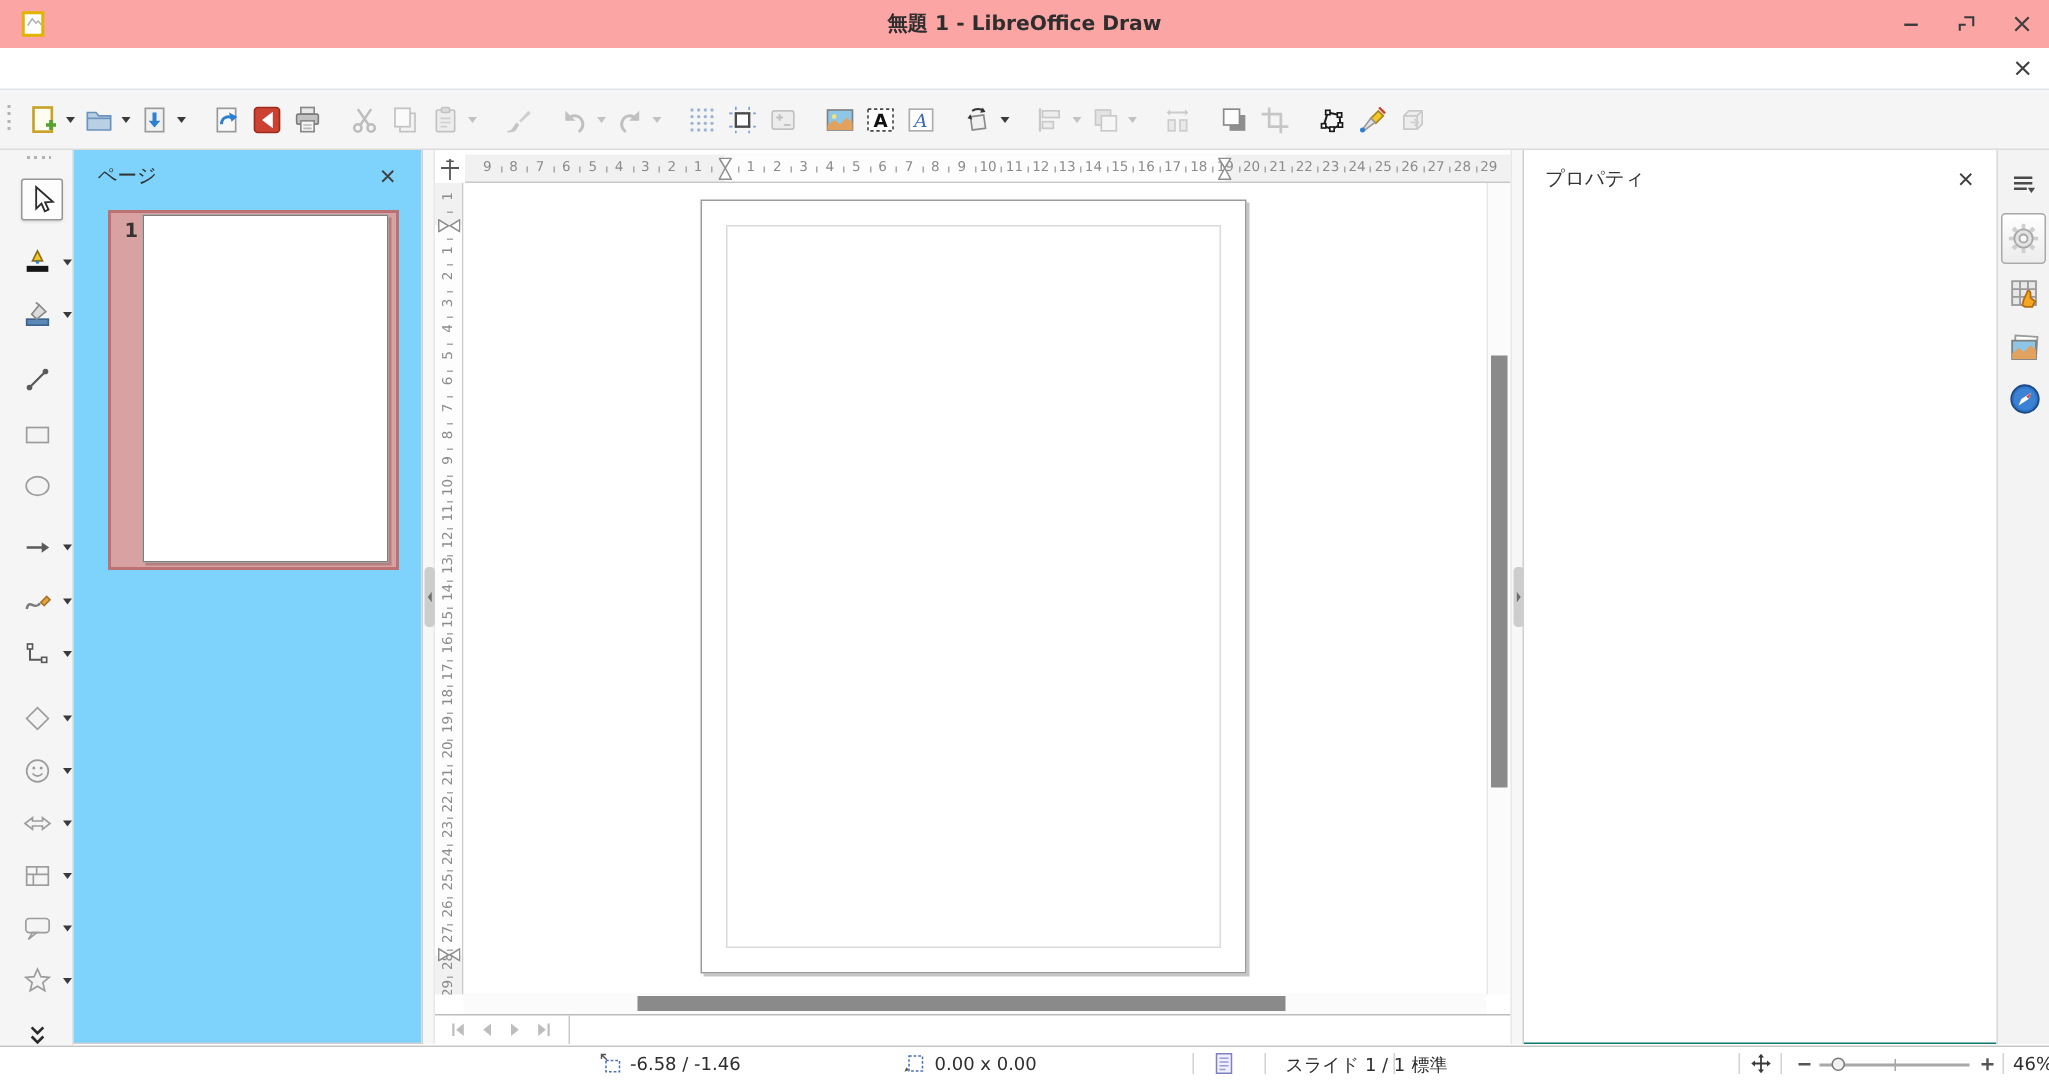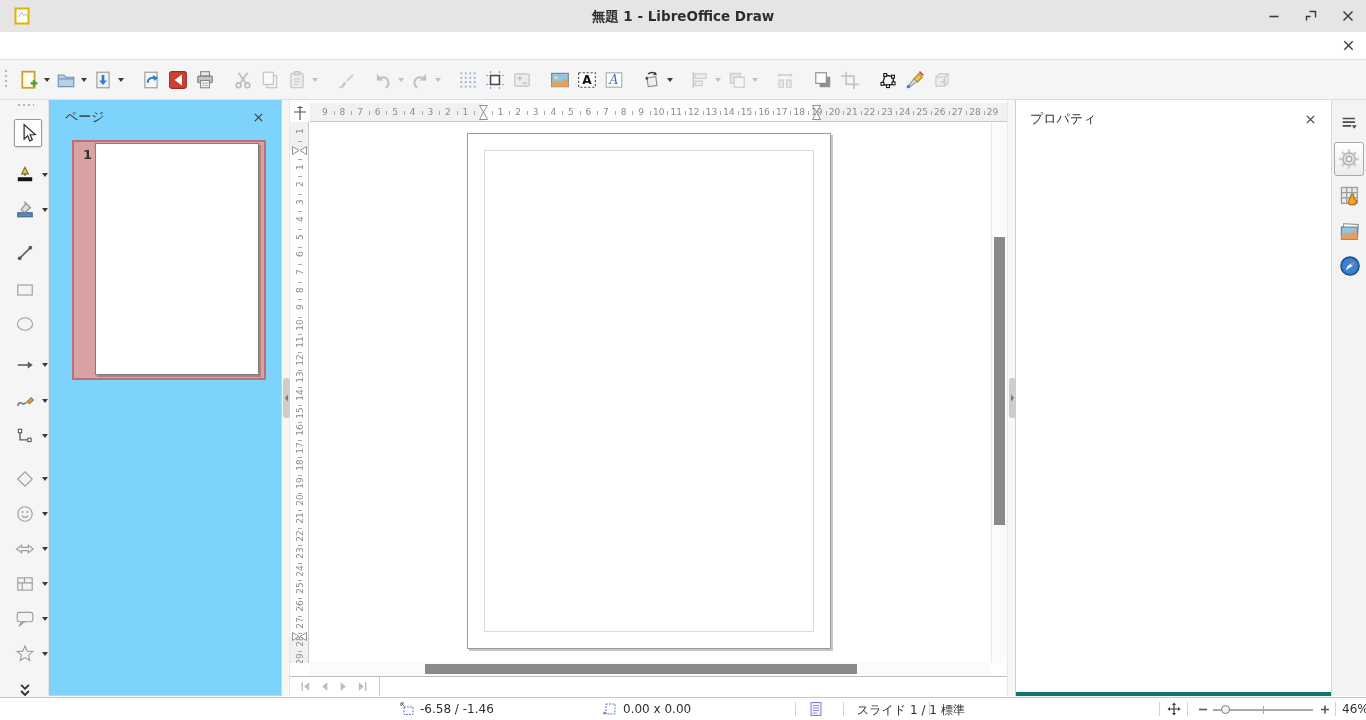--- a/index.html
+++ b/index.html
@@ -1,20 +1,20 @@
 <!DOCTYPE html>
 <html><head>
 <meta charset="utf-8">
 <style>
 *{margin:0;padding:0;box-sizing:border-box;}
 html,body{width:1366px;height:720px;}
 body{position:relative;font-family:"DejaVu Sans","Liberation Sans",sans-serif;background:#fff;color:#222;overflow:hidden;}
 svg{display:block;}
 
-.titlebar{position:absolute;left:0;top:0;width:1366px;height:32px;background:#e5e5e5;}
+.titlebar{position:absolute;left:0;top:0;width:1366px;height:32px;background:#fca5a5;}
 .app-ic{position:absolute;left:13px;top:7px;width:18px;height:18px;}
 .app-ic svg{width:18px;height:18px;}
 .title{position:absolute;left:0;right:0;top:0;height:32px;text-align:center;line-height:32px;font-size:13.5px;font-weight:bold;color:#2e2e2e;}
 .winbtns{position:absolute;right:10px;top:0;height:32px;display:flex;align-items:center;gap:21px;}
 .wbtn{width:16px;height:16px;}
 .wbtn svg{width:16px;height:16px;}
 
 .menubar{position:absolute;left:0;top:32px;width:1366px;height:28px;background:#ffffff;border-bottom:1px solid #dfe4e8;display:flex;align-items:center;}
 .menu-item{padding:0 13px;font-size:13px;height:28px;line-height:28px;color:#1c1c1c;white-space:nowrap;}
 .doc-close{position:absolute;right:10px;top:6px;width:15px;height:15px;}
@@ -72,21 +72,21 @@
 .hscroll{position:absolute;left:19px;top:562px;width:682px;height:14px;background:#fbfbfb;}
 .hthumb{position:absolute;left:116px;top:2px;width:432px;height:10px;background:#8a8a8a;}
 .tabbar{position:absolute;left:0;top:576px;width:717px;height:20px;border-top:1px solid #bcbcbc;background:#fff;display:flex;align-items:stretch;}
 .tnav{display:flex;align-items:center;gap:6px;padding:0 10px 0 9px;}
 .tnav span{width:13px;height:13px;}
 .tnav svg{width:13px;height:13px;}
 .tsep{width:1px;background:#c9c9c9;margin-right:8px;}
 .ltab{border:1px solid #a9a9a9;border-top:none;padding:0 12px;font-size:12px;line-height:18px;color:#2b2b2b;background:#fff;margin-left:-1px;white-space:nowrap;}
 .ltab.active{font-weight:bold;}
 
-.propspanel{position:absolute;left:1016px;top:100px;width:315px;height:596px;background:#fff;border-bottom:4px solid #0f766e;}
+.propspanel{position:absolute;left:1016px;top:100px;width:315px;height:596px;background:#fff;border-bottom:1px solid #0f766e;}
 .sp-head{position:absolute;left:0;top:4px;width:100%;height:30px;display:flex;align-items:center;justify-content:space-between;padding:0 14px;}
 .sp-title{font-size:13px;color:#333;}
 .sp-close{width:13px;height:13px;}
 .sp-close svg{width:13px;height:13px;}
 .rail{position:absolute;left:1331px;top:100px;width:35px;height:596px;background:#f3f3f3;border-left:1px solid #d9d9d9;}
 .rail-btn{position:absolute;left:4px;width:27px;height:27px;display:flex;align-items:center;justify-content:center;}
 .rail-btn svg{width:22px;height:22px;}
 .rail-btn.active{left:2px;width:30px;height:34px;background:linear-gradient(#ffffff,#ececec);border:1px solid #a9a9a9;border-radius:3px;}
 
 .statusbar{position:absolute;left:0;top:697px;width:1366px;height:23px;background:#fff;border-top:1px solid #c6c6c6;font-size:12px;}

